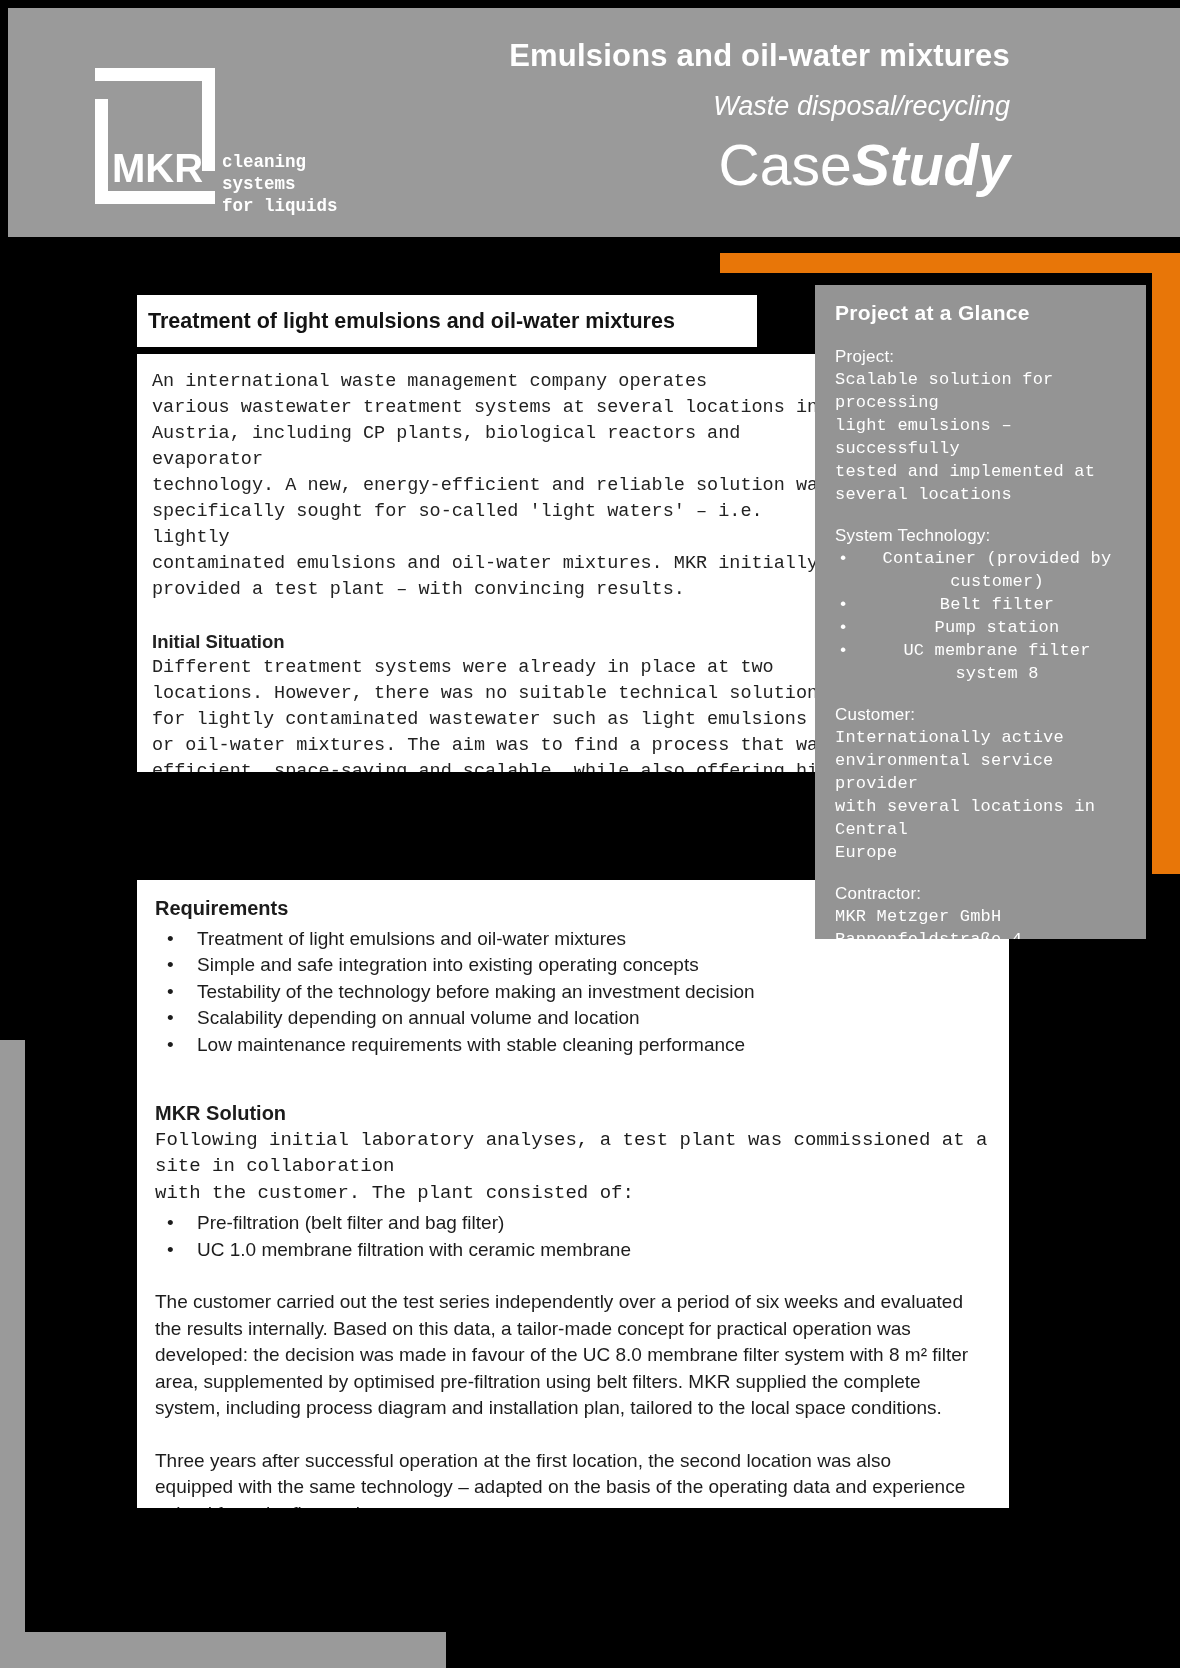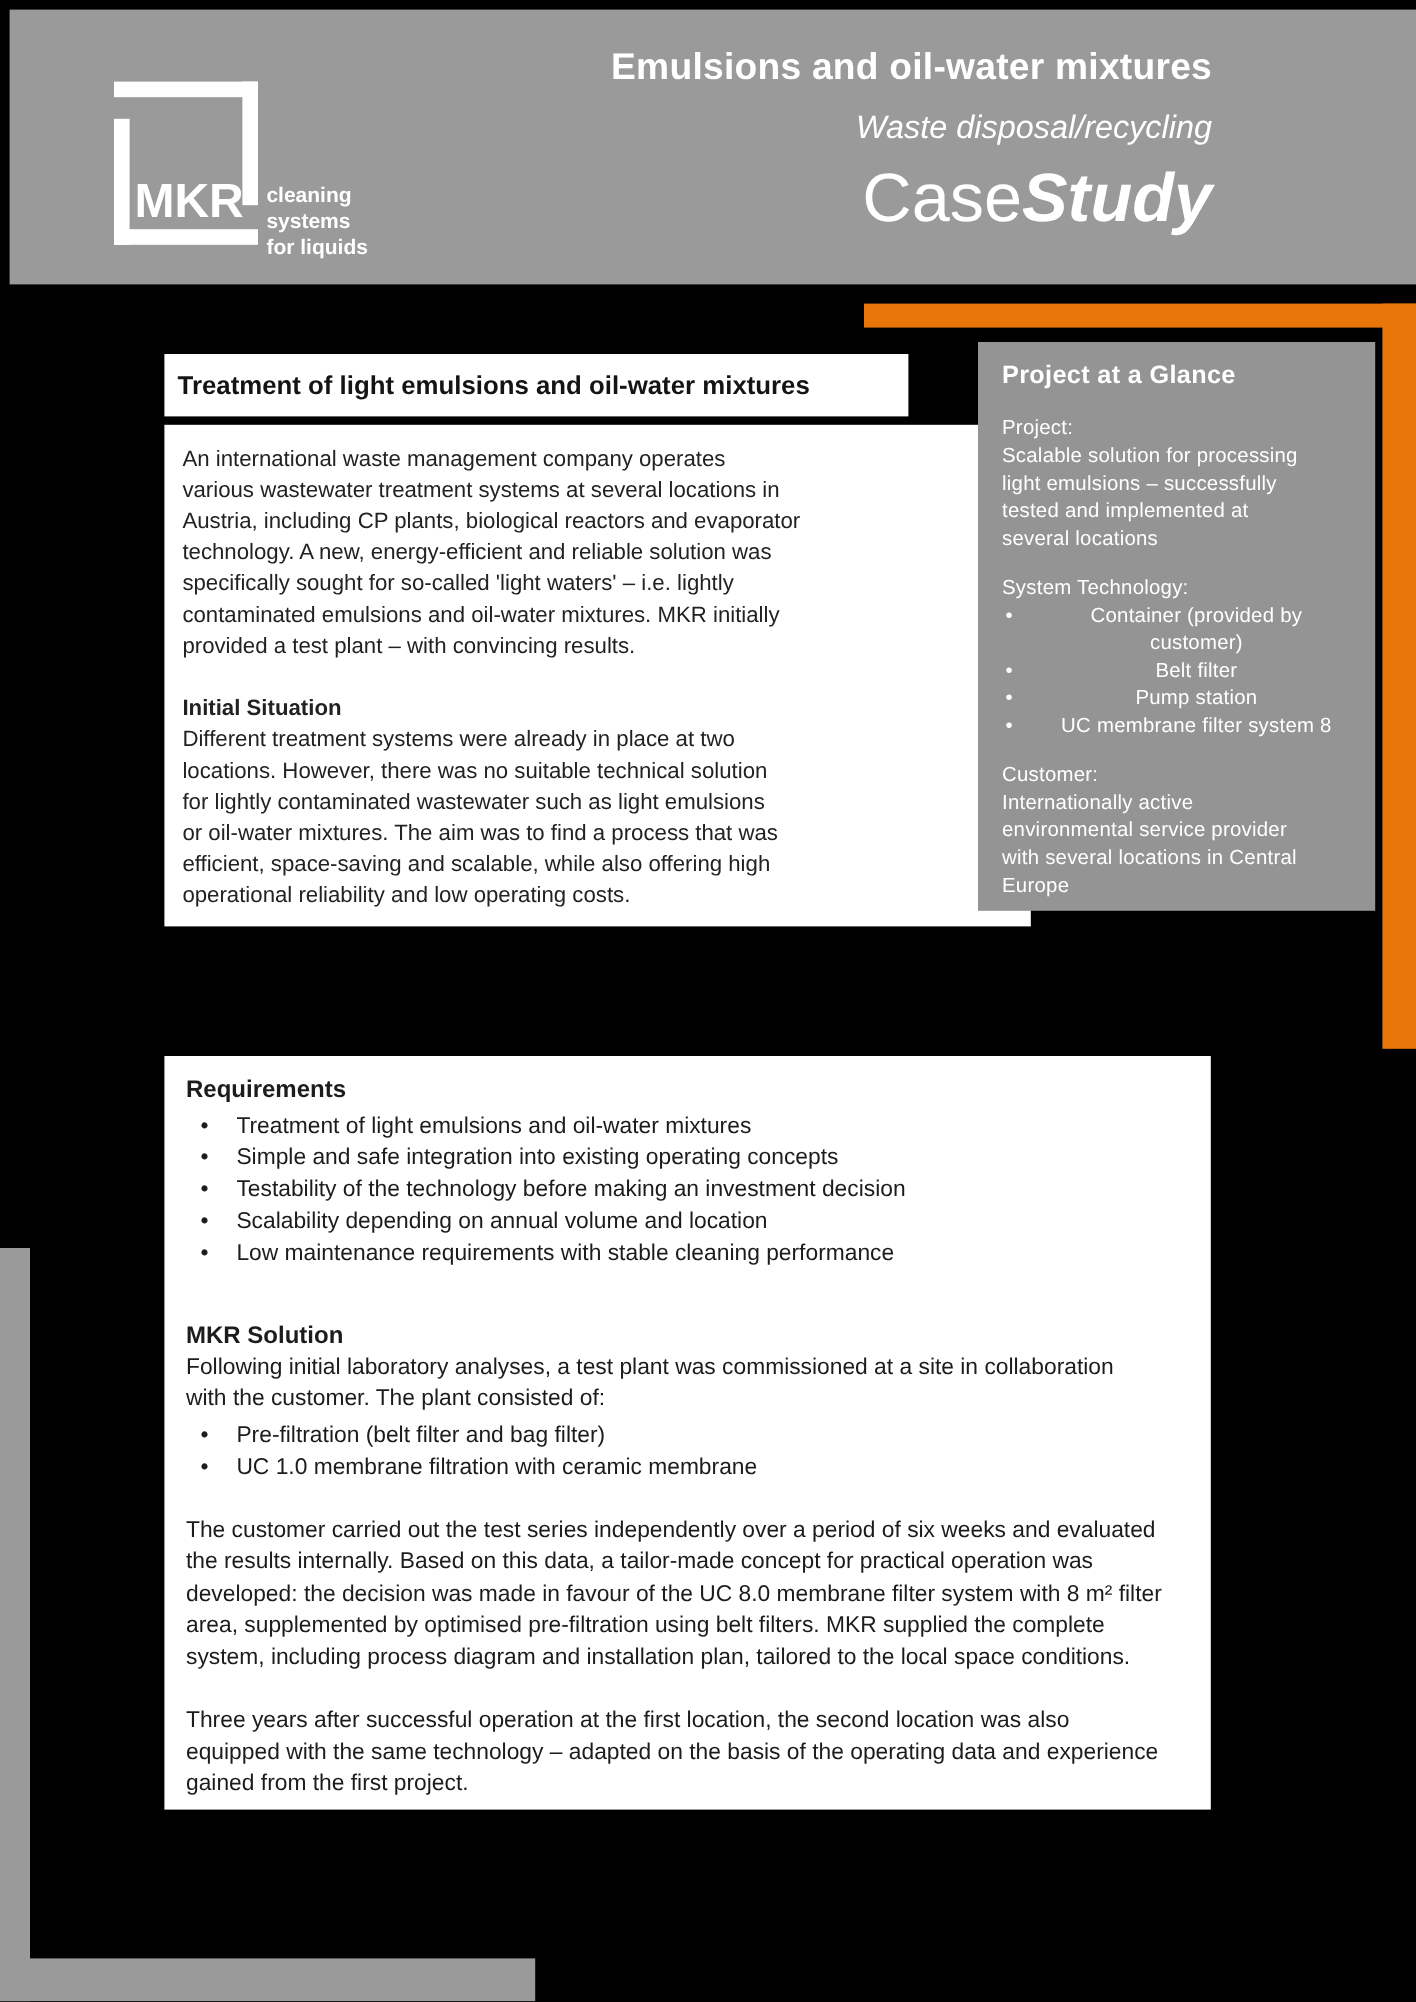--- a/index.html
+++ b/index.html
@@ -29,25 +29,25 @@
   .orange-bar{position:absolute;left:720px;top:253px;width:460px;height:20px;background:#e87608;z-index:1;}
   .orange-stripe{position:absolute;left:1152px;top:253px;width:28px;height:621px;background:#e87608;z-index:1;}
 
   
   .title-box{position:absolute;left:137px;top:295px;width:620px;height:52px;background:#fff;
              display:flex;align-items:center;box-sizing:border-box;padding-left:11px;z-index:2;}
   .title-box .t{font-size:21.5px;font-weight:700;color:#141414;}
   .intro-box{position:absolute;left:137px;top:354px;width:722px;height:418px;background:#fff;
              box-sizing:border-box;padding:15px 15px;color:#222;font-size:18.5px;line-height:26px;
              overflow:hidden;z-index:2;}
-  .pre{white-space:pre-line;}
+  .pre{white-space:pre-line;font-family:Liberation Mono, monospace;}
   .intro-heading{font-weight:700;margin-top:26px;}
 
   
-  .glance-box{position:absolute;left:815px;top:285px;width:331px;height:474px;background:#949494;
+  .glance-box{position:absolute;left:815px;top:285px;width:331px;height:654px;background:#949494;
               color:#fff;box-sizing:border-box;padding:16px 20px;font-size:17px;line-height:23px;
               letter-spacing:0.2px;overflow:hidden;z-index:3;}
   .glance-heading{font-size:21px;font-weight:700;margin-bottom:21px;letter-spacing:0.3px;}
   .glance-label{font-weight:400;margin-top:18px;}
   .glance-list{margin:0;padding:0;list-style:none;text-align:center;}
   .glance-list li{position:relative;padding-left:33px;}
   .glance-list li::before{content:"\2022";position:absolute;left:3px;}
 
   
   .main-box{position:absolute;left:137px;top:880px;width:872px;height:628px;background:#fff;

